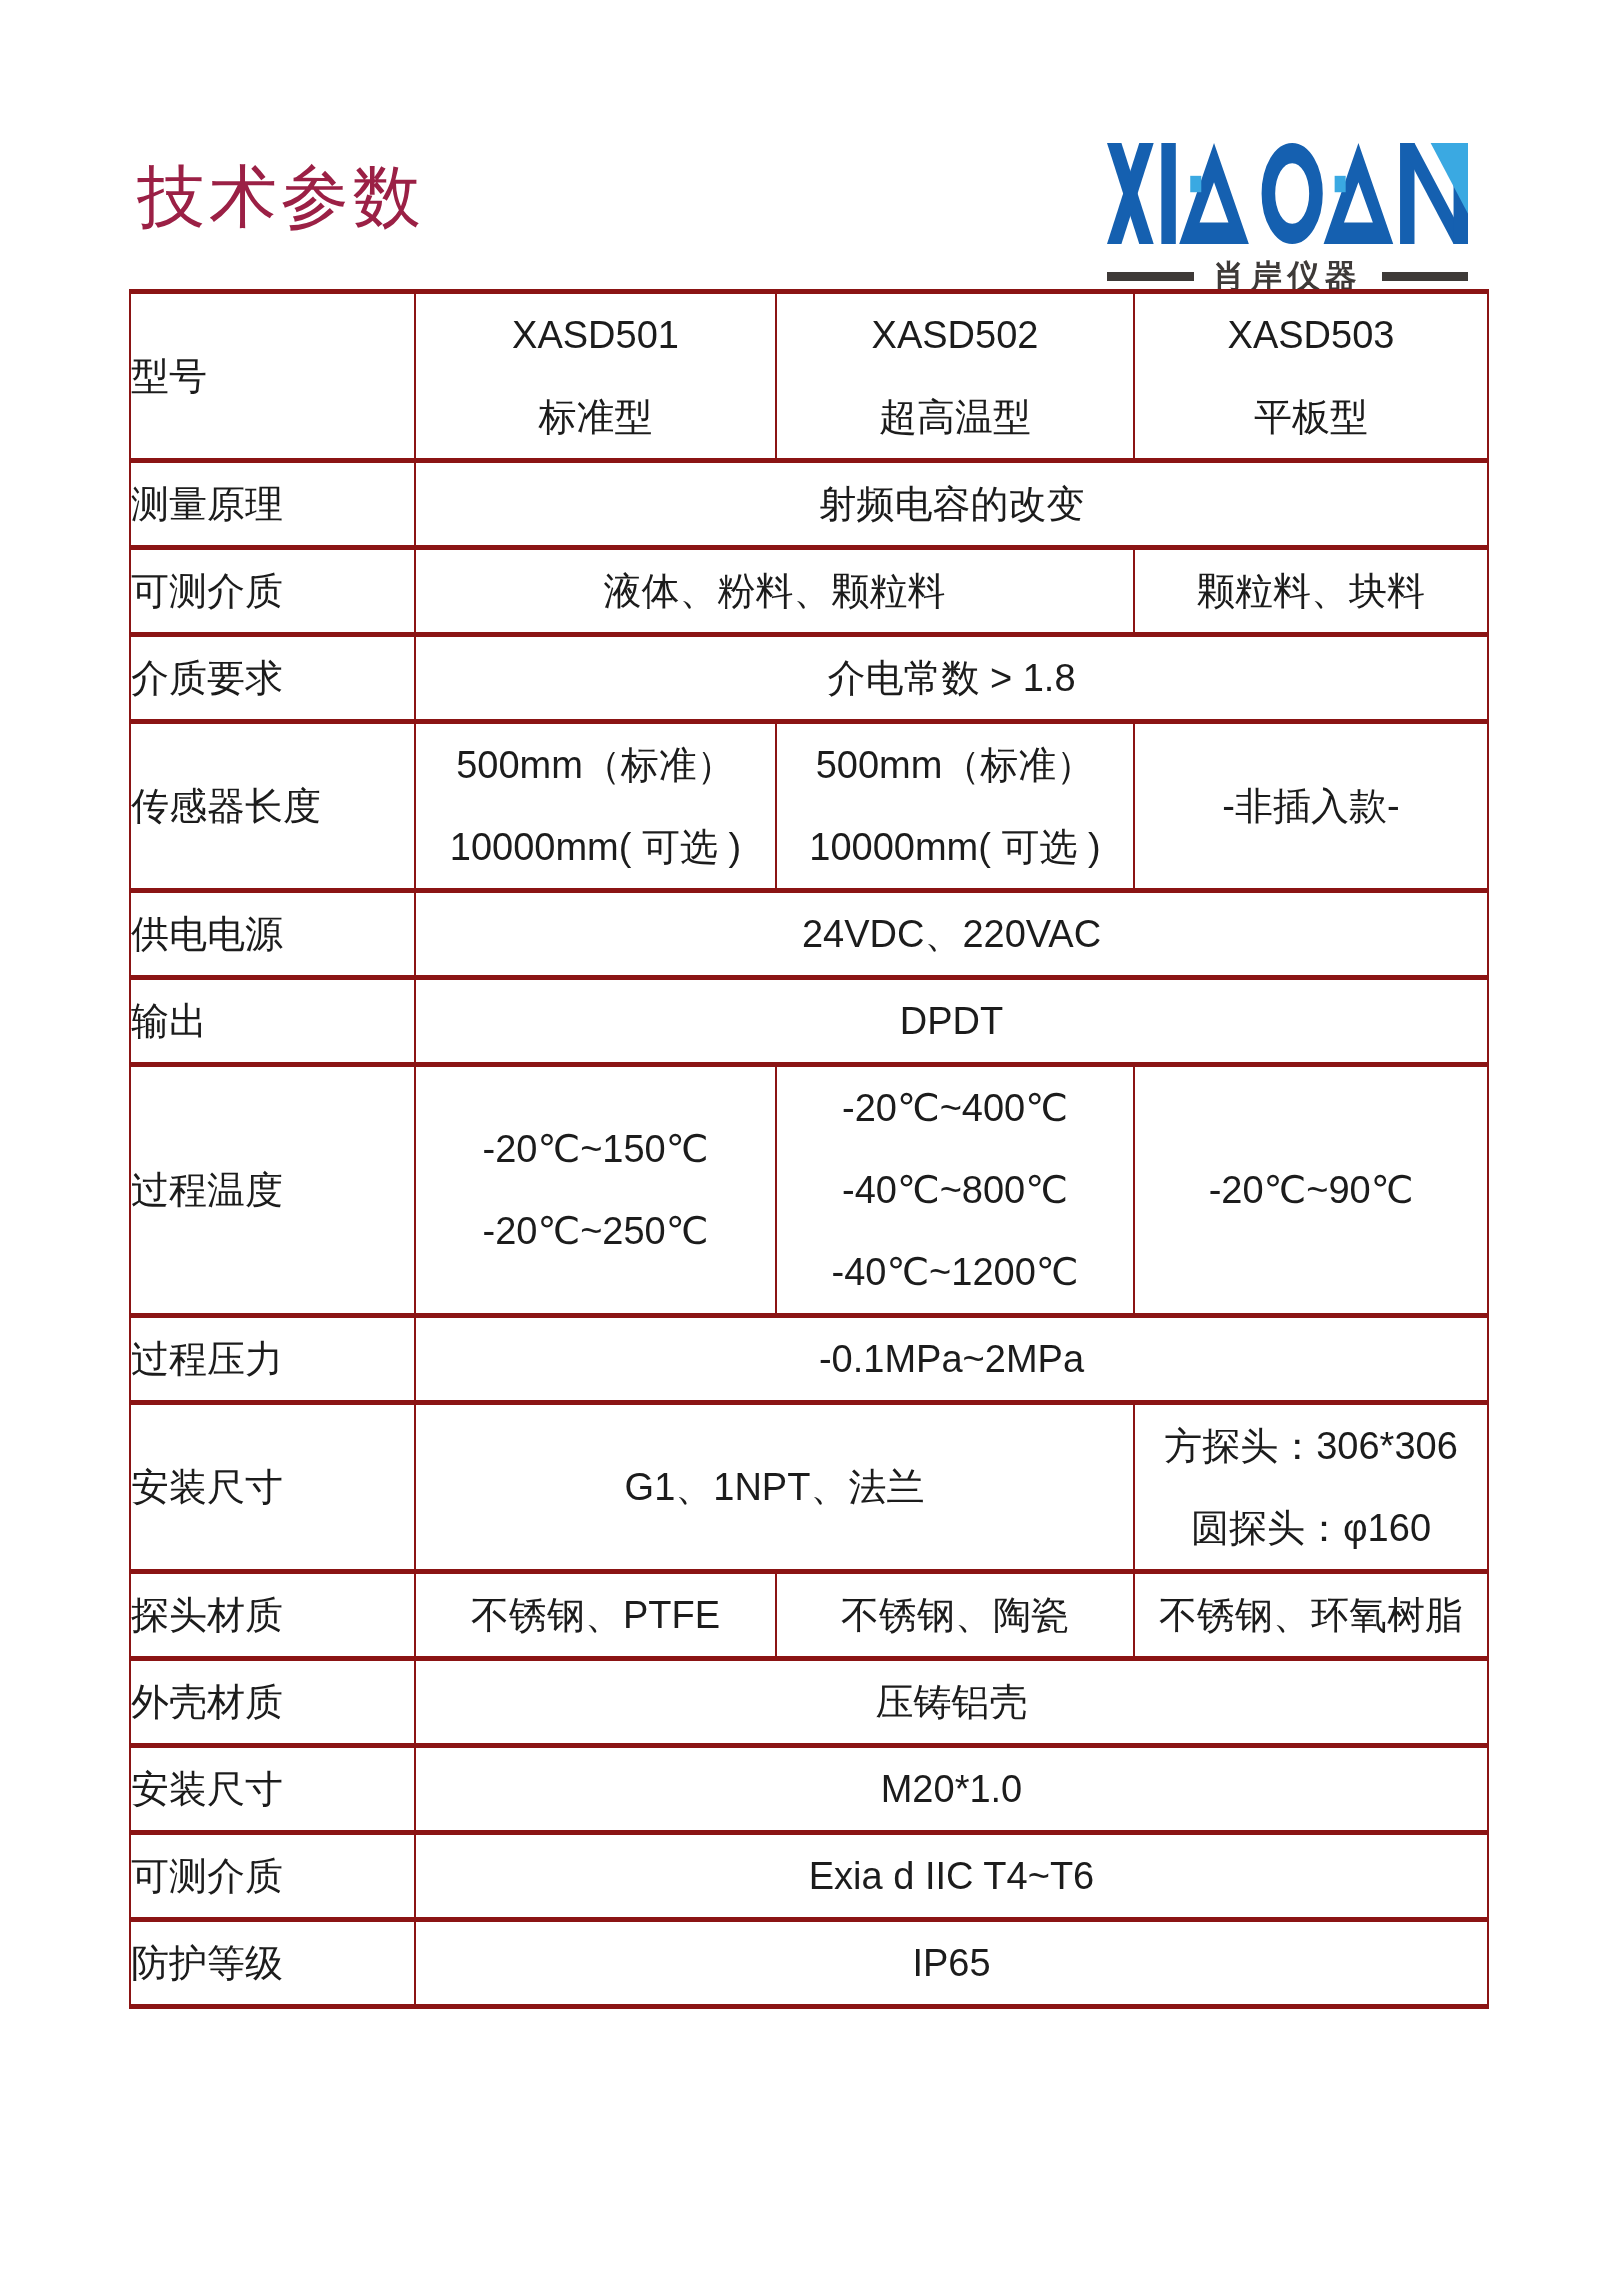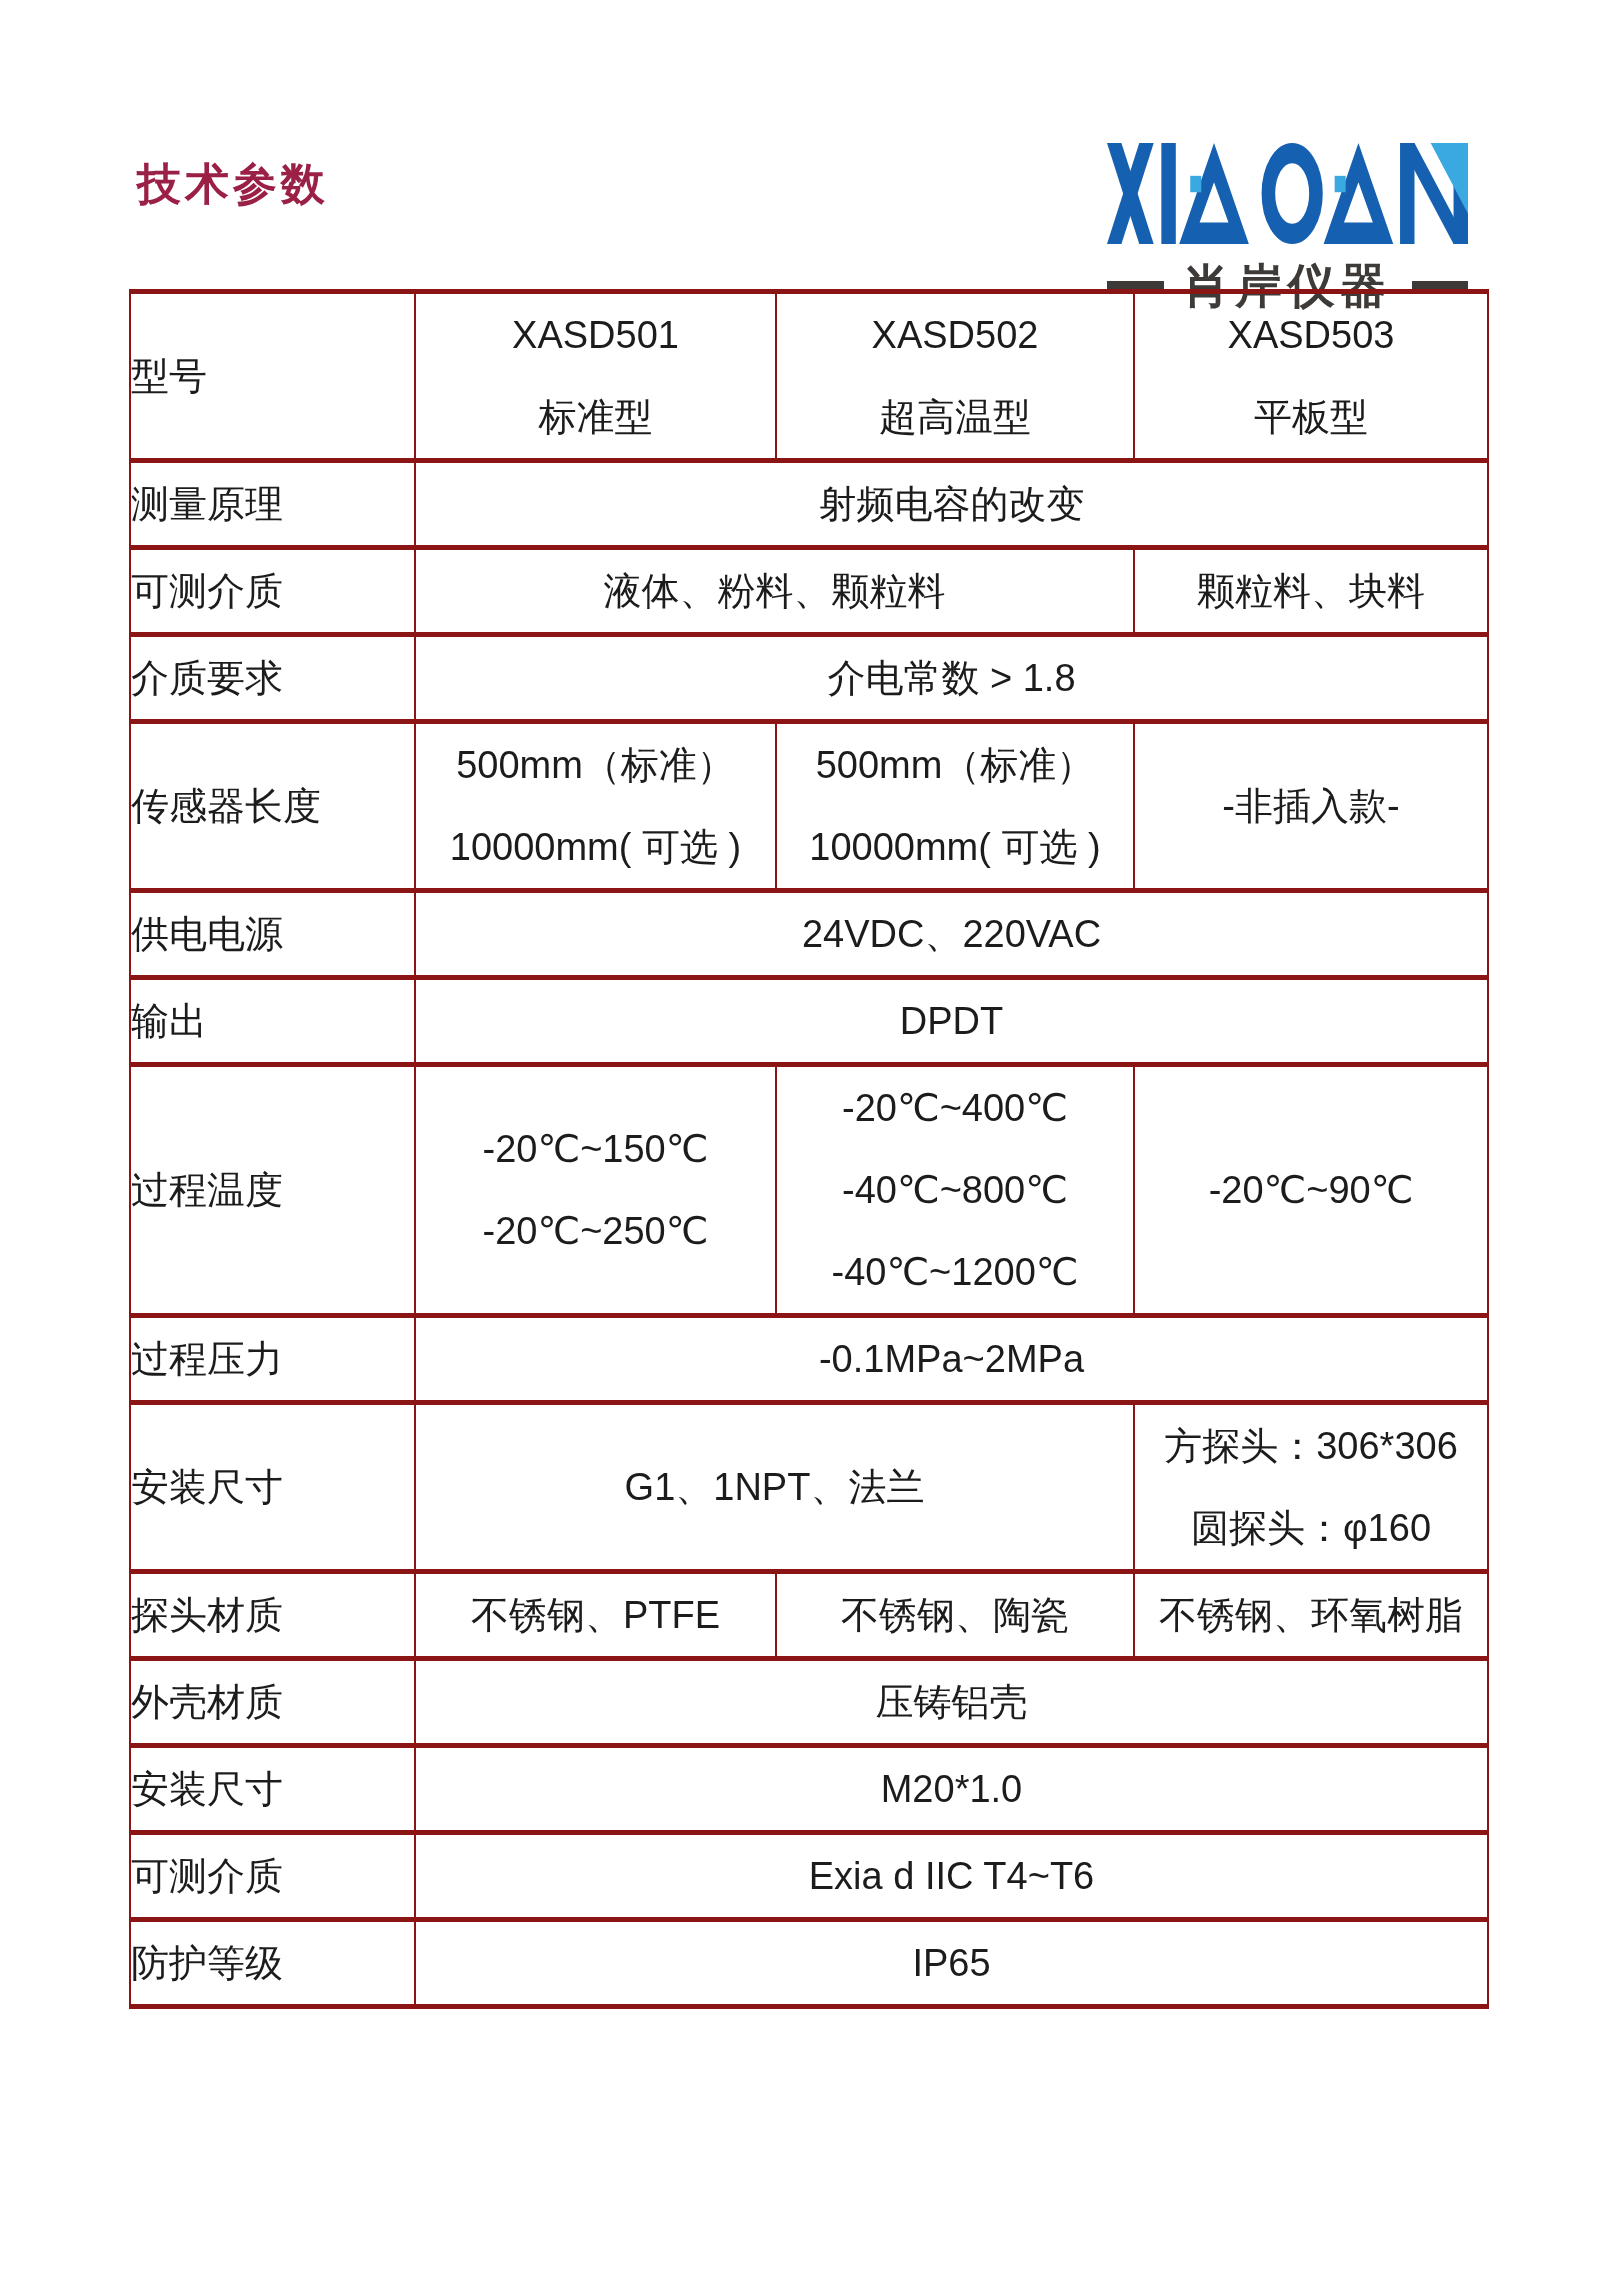--- a/index.html
+++ b/index.html
@@ -6,35 +6,35 @@
   body{
     position:relative;
     width:1623px;height:2295px;
     font-family:"Liberation Sans","DejaVu Sans",sans-serif;
     color:#1c1c1c;
     overflow:hidden;
   }
   
   .page-title{
     position:absolute;left:137px;top:162px;
-    font-size:44px;font-weight:700;line-height:1;
+    font-size:68px;font-weight:400;line-height:1;
     letter-spacing:3.9px;
     color:#9b2045;
   }
   .logo{
     position:absolute;left:1107px;top:143px;width:361px;
   }
   .logo-mark{display:block;width:361px;height:101px;}
   .logo-sub{
     display:flex;align-items:center;justify-content:center;
     gap:19.6px;margin-top:10.5px;
   }
   .logo-sub .bar{flex:1;height:9.2px;background:#3e3a38;}
   .logo-sub .txt{
-    font-size:47px;font-weight:700;color:#3e3a38;
+    font-size:32px;font-weight:700;color:#3e3a38;
     letter-spacing:5.2px;white-space:nowrap;
   }
   
   table.spec{
     position:absolute;left:129px;top:289px;
     border-collapse:collapse;table-layout:fixed;
     width:1358px;
     font-size:38px;
   }
   table.spec td{

